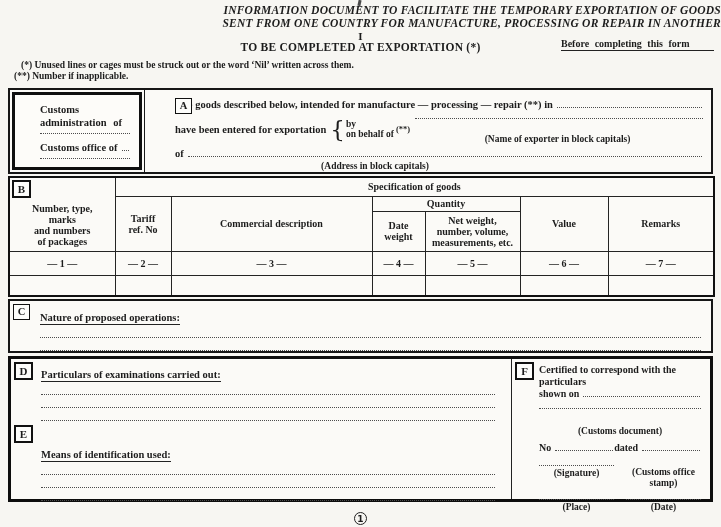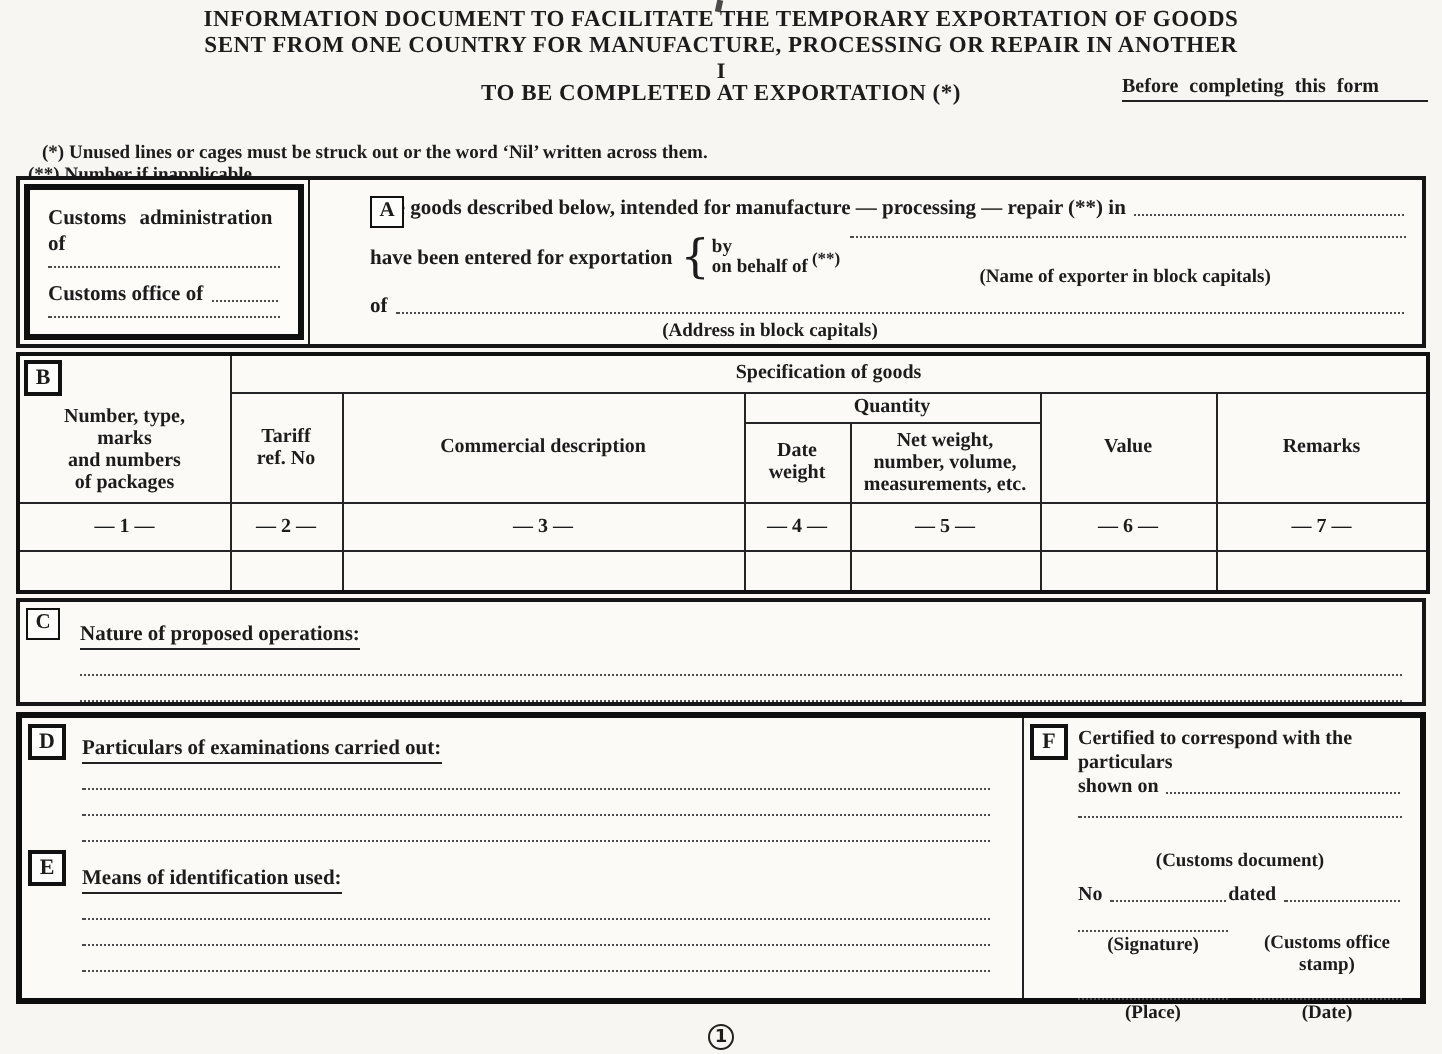--- a/index.html
+++ b/index.html
@@ -5,41 +5,41 @@
   html,body{margin:0;padding:0;}
   body{
     width:721px;height:527px;position:relative;overflow:hidden;
     background:#f7f6f2;color:#1c1c1c;
     font-family:"Liberation Serif","DejaVu Serif",serif;
     font-weight:700;
   }
   *{box-sizing:border-box;}
   
   .crop-mark{position:absolute;top:0;left:358px;width:3px;height:6px;background:#4a4a4a;transform:rotate(12deg);}
-  .title{position:absolute;left:0;right:0;text-align:center;font-size:11.5px;line-height:13px;letter-spacing:.25px;}
+  .title{position:absolute;left:0;right:0;text-align:right;font-size:11.5px;line-height:13px;letter-spacing:.25px;font-style:italic;}
   .t1{top:4px;} .t2{top:17px;}
   .numeral{position:absolute;top:30px;left:0;right:0;text-align:center;font-size:11px;}
   .subtitle{position:absolute;top:41px;left:0;right:0;text-align:center;font-size:11.5px;letter-spacing:.25px;}
   .note{position:absolute;top:37px;right:7px;width:153px;font-size:10px;line-height:13px;}
   .note span{display:block;border-bottom:1.3px solid #222;padding-bottom:0px;word-spacing:3px;}
-  .footnotes{position:absolute;top:72px;left:21px;font-size:9.5px;line-height:10.5px;font-weight:700;font-family:Liberation Serif, serif;}
+  .footnotes{position:absolute;top:60px;left:21px;font-size:9.5px;line-height:10.5px;font-weight:700;font-family:Liberation Serif, serif;}
   .footnotes .f2{margin-left:-7px;}
   
   .form{position:absolute;top:88px;left:8px;width:705px;}
   .labelbox{position:absolute;width:17px;height:16px;border:1.5px solid #111;background:#fdfdfb;
     text-align:center;line-height:14px;font-size:10.5px;font-weight:700;}
   .lb-big{width:19px;height:18px;border-width:2px;line-height:15px;font-size:11px;}
   .dl{border-bottom:1.7px dotted #4c4c4c;}
   .fill{flex:1 1 auto;border-bottom:1.7px dotted #4c4c4c;height:0;align-self:flex-end;margin:0 1px 3px 4px;}
   .leader{display:flex;}
   .heading{display:inline-block;border-bottom:1.4px solid #222;padding-bottom:1px;font-size:10.5px;}
   .cap{font-size:9.5px;font-weight:700;}
   
   .top-section{height:86px;border:2px solid #161616;display:flex;background:#fbfaf7;}
-  .customs-box{width:140px;border:3px solid #0f0f0f;margin:2px;padding:8px 9px 0 9px;font-size:10.5px;line-height:13px;background:#fdfcf9;}
+  .customs-box{width:130px;border:3px solid #0f0f0f;margin:2px;padding:8px 9px 0 25px;font-size:10.5px;line-height:13px;background:#fdfcf9;}
   .customs-box .wl{word-spacing:4px;}
   .customs-box .dl{height:5px;margin-bottom:7px;}
   .sec-a{flex:1;position:relative;border-left:1.5px solid #1a1a1a;padding:8px 8px 0 30px;font-size:10.5px;line-height:13px;}
   .a-l2{display:flex;align-items:center;margin-top:1px;}
   .brace{font-size:23px;font-weight:400;line-height:22px;margin:0 1px 0 4px;font-family:"DejaVu Serif",serif;}
   .stack{display:flex;flex-direction:column;font-size:9.5px;line-height:10.5px;}
   .dstar{font-size:8.5px;vertical-align:7px;margin:0 2px;}
   .colright{flex:1;display:flex;flex-direction:column;}
   .colright .dl{height:7px;margin-left:3px;}
   .a-cap{display:block;text-align:center;font-size:9.5px;margin-top:14px;}
@@ -53,21 +53,21 @@
   td.pre{white-space:pre-line;}
   tr.r1 td{height:19px;} tr.r2 td{height:15px;} tr.r3 td{height:40px;} tr.r4 td{height:24px;} tr.r5 td{height:21px;}
   td.c1{position:relative;}
   
   .sec-c{margin-top:2px;border:2px solid #161616;height:54px;position:relative;padding:6px 8px 0 30px;background:#fbfaf7;}
   .sec-c .dl{height:13px;margin-right:2px;}
   
   .sec-def{margin-top:3px;border:3px solid #0d0d0d;height:146px;display:flex;background:#fbfaf7;}
   .def-left{width:500px;position:relative;padding:5px 16px 0 30px;}
   .def-left .dl{height:13px;}
-  .def-left .e-head{margin-top:8px;}
+  .def-left .e-head{margin-top:23px;}
   .def-right{flex:1;border-left:1.5px solid #222;position:relative;padding:5px 9px 0 27px;font-size:10px;line-height:12px;}
   .fr-cap{display:block;text-align:center;font-size:9.5px;margin-top:16px;}
   .fr-dl{height:9px;}
   .fr-no{display:flex;margin-top:5px;}
   .fr-two{display:flex;gap:12px;margin-top:4px;}
   .fr-col{flex:1;}
   .fr-col .dl{height:8px;}
   .fr-col .cap{display:block;text-align:center;margin-top:1px;}
   .stamp{white-space:pre-line;line-height:10.5px;}
   

